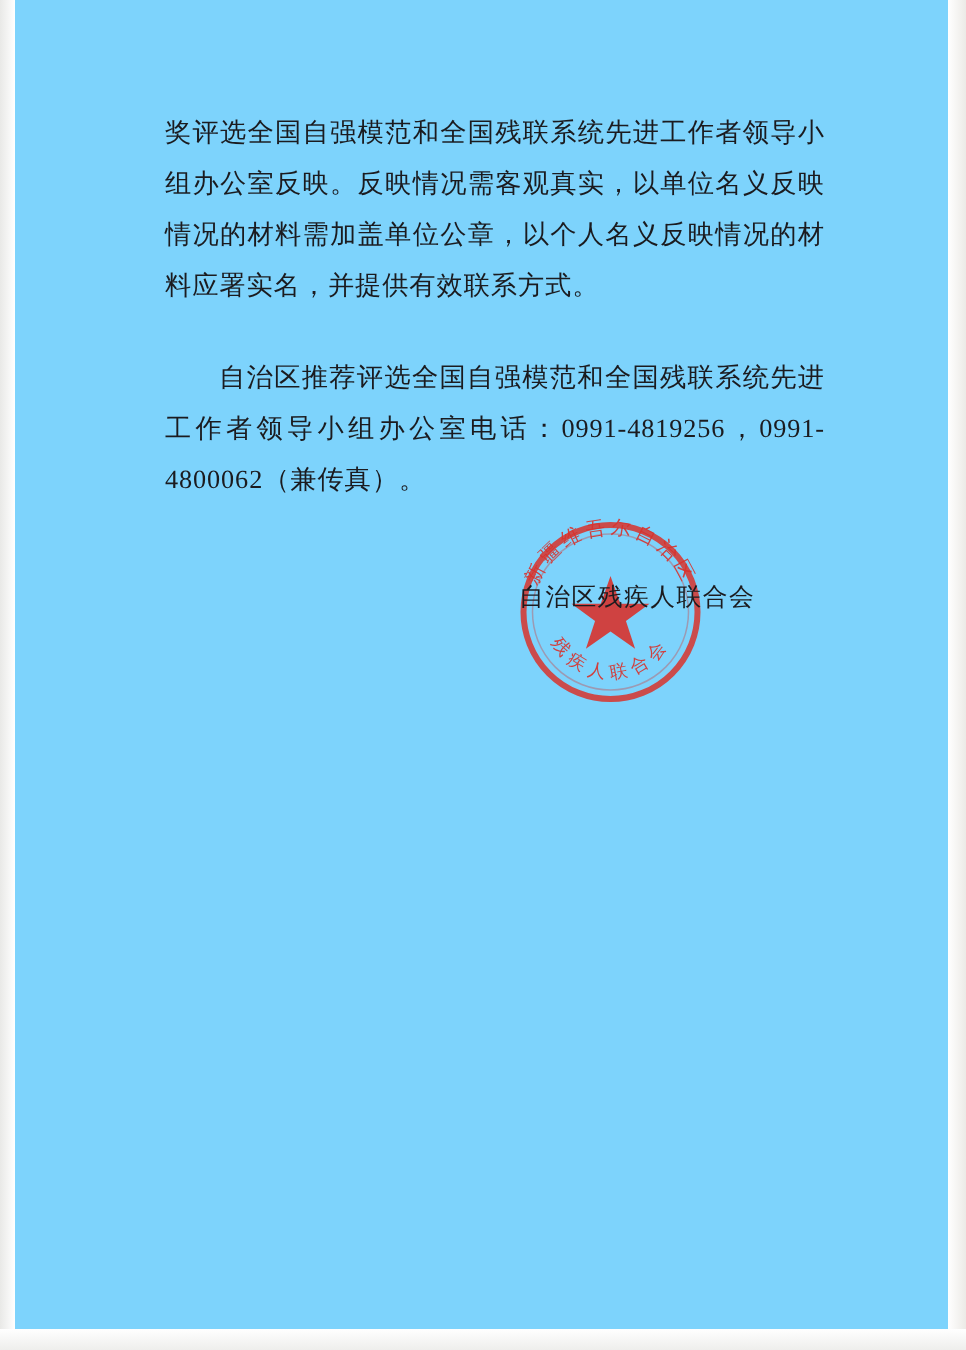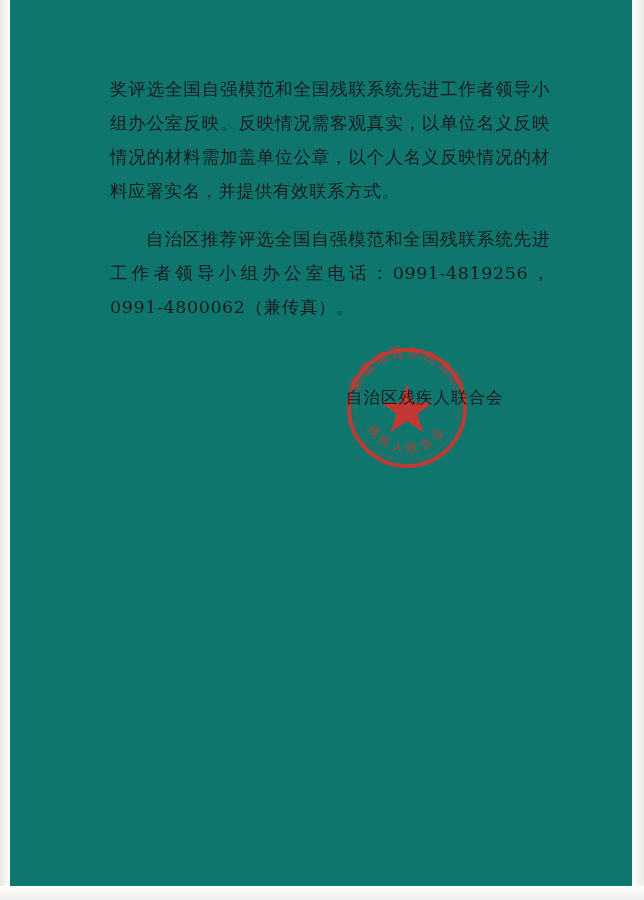--- a/index.html
+++ b/index.html
@@ -10,21 +10,21 @@
     width: 644px;
     height: 900px;
     background: #ffffff;
     font-family: "DejaVu Serif", "Liberation Serif", serif;
     overflow: hidden;
   }
   .page {
     position: relative;
     width: 644px;
     height: 900px;
-    background: #0f766e;
+    background: #7dd3fc;
     box-sizing: border-box;
   }
   
   .scan-edge-left {
     position: absolute;
     left: 0; top: 0;
     width: 10px; height: 900px;
     background: linear-gradient(to right, #e9e9e7, #ffffff);
   }
   .scan-edge-right {
@@ -50,21 +50,22 @@
     line-height: 34px;
     letter-spacing: 0.6px;
     text-align: justify;
     text-justify: inter-ideograph;
   }
   .para {
     margin: 0 0 2px 0;
   }
   .para.indent {
     text-indent: 36px;
-    margin-top: 14px;
+    margin-top: 26px;
+    font-family: Liberation Serif, serif;
   }
 
   .sign-block {
     position: absolute;
     left: 346px;
     top: 383px;
     width: 230px;
     color: #1b1b1f;
     font-size: 16.5px;
     line-height: 30px;

